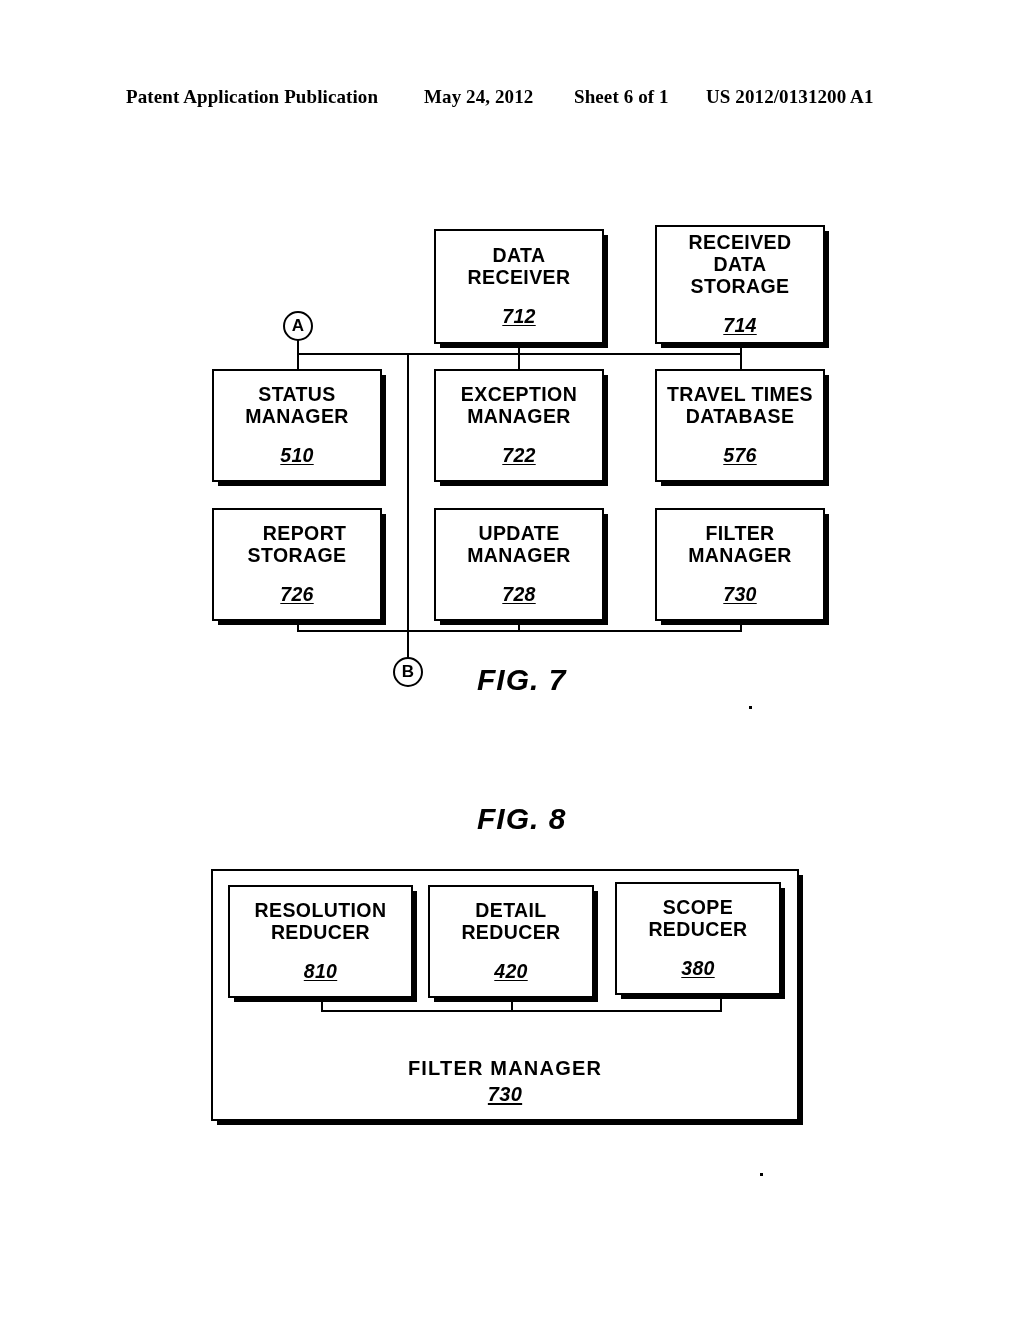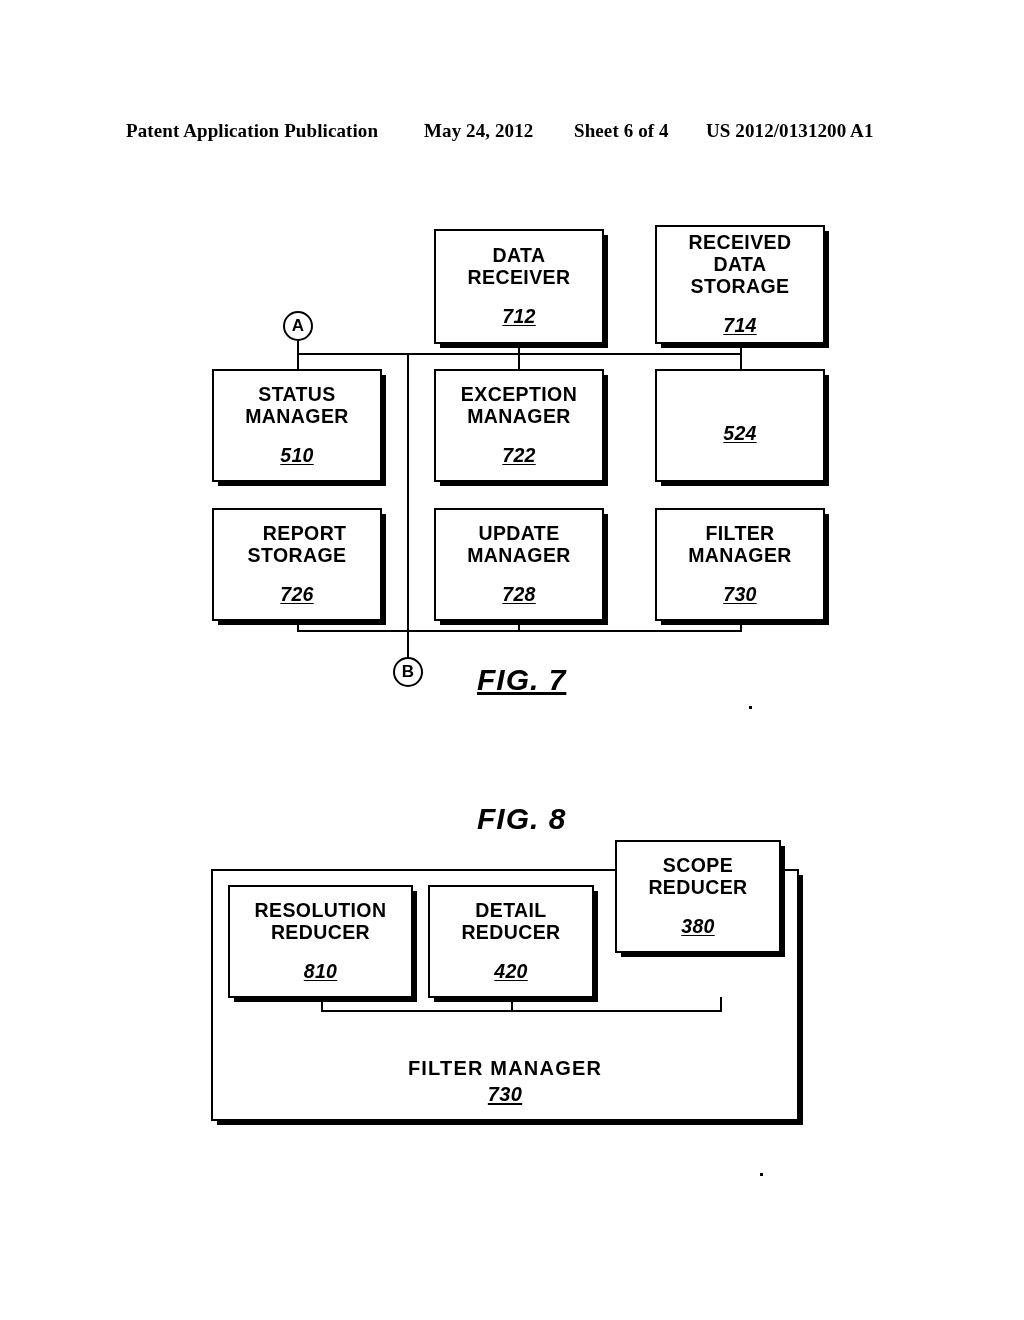--- a/index.html
+++ b/index.html
@@ -21,21 +21,20 @@
     position: absolute;
     left: 0;
     top: 86px;
     width: 985px;
     height: 28px;
     font-family: "Liberation Serif", serif;
     font-weight: bold;
     font-size: 19px;
     letter-spacing: 0.1px;
     white-space: nowrap;
-    margin-top: 34px;
   }
   .hdr-pub   { position: absolute; left: 126px;  top: 0; }
   .hdr-date  { position: absolute; left: 424px;  top: 0; }
   .hdr-sheet { position: absolute; left: 574px;  top: 0; }
   .hdr-num   { position: absolute; left: 706px;  top: 0; }
 
   
   .figure { position: absolute; }
 
   
@@ -132,21 +131,21 @@
 
   
   .speck { position: absolute; background: #000000; width: 3px; height: 3px; }
 </style>
 </head>
 <body>
 
 <div class="page-header">
   <span class="hdr-pub">Patent Application Publication</span>
   <span class="hdr-date">May 24, 2012</span>
-  <span class="hdr-sheet">Sheet 6 of 4</span>
+  <span class="hdr-sheet">Sheet 6 of 1</span>
   <span class="hdr-num">US 2012/0131200 A1</span>
 </div>
 
 <div class="figure" style="left:0; top:0; width:1024px; height:720px;">
 
   <div class="hline" style="left:297px; top:353px; width:445px;"></div>
 
   <div class="vline" style="left:518px; top:343px; height:12px;"></div>
   <div class="vline" style="left:740px; top:343px; height:12px;"></div>
 
@@ -190,42 +189,44 @@
     <div class="bnum">510</div>
   </div>
 
   <div class="pbox" style="left:434px; top:369px; width:170px; height:113px;">
     <div class="btitle">EXCEPTION
 MANAGER</div>
     <div class="bnum">722</div>
   </div>
 
   <div class="pbox" style="left:655px; top:369px; width:170px; height:113px;">
-    <div class="bnum">524</div>
+    <div class="btitle">TRAVEL TIMES
+DATABASE</div>
+    <div class="bnum">576</div>
   </div>
 
   <div class="pbox" style="left:212px; top:508px; width:170px; height:113px;text-align:right;">
     <div class="btitle">REPORT
 STORAGE</div>
     <div class="bnum">726</div>
   </div>
 
   <div class="pbox" style="left:434px; top:508px; width:170px; height:113px;">
     <div class="btitle">UPDATE
 MANAGER</div>
     <div class="bnum">728</div>
   </div>
 
   <div class="pbox" style="left:655px; top:508px; width:170px; height:113px;">
     <div class="btitle">FILTER
 MANAGER</div>
     <div class="bnum">730</div>
   </div>
 
-  <div class="fig-caption" style="left:477px; top:663px;text-decoration:underline;">FIG. 7</div>
+  <div class="fig-caption" style="left:477px; top:663px;">FIG. 7</div>
 </div>
 
 <div class="figure" style="left:0; top:0; width:925px; height:1200px;">
 
   <div class="fig-caption" style="left:477px; top:802px;">FIG. 8</div>
 
   <div class="container-box" style="left:211px; top:869px; width:588px; height:252px;"></div>
 
   <div class="hline" style="left:321px; top:1010px; width:400px;"></div>
   <div class="vline" style="left:321px; top:997px; height:15px;"></div>
@@ -237,21 +238,21 @@
 REDUCER</div>
     <div class="bnum">810</div>
   </div>
 
   <div class="pbox" style="left:428px; top:885px; width:166px; height:113px;align-items:center;">
     <div class="btitle">DETAIL
 REDUCER</div>
     <div class="bnum">420</div>
   </div>
 
-  <div class="pbox" style="left:615px; top:840px; width:166px; height:113px;">
+  <div class="pbox" style="left:615px; top:882px; width:166px; height:113px;">
     <div class="btitle">SCOPE
 REDUCER</div>
     <div class="bnum">380</div>
   </div>
 
   <div class="container-label" style="left:211px; top:1057px; width:588px;">
     <span>FILTER MANAGER</span>
     <span class="bnum">730</span>
   </div>
 </div>

